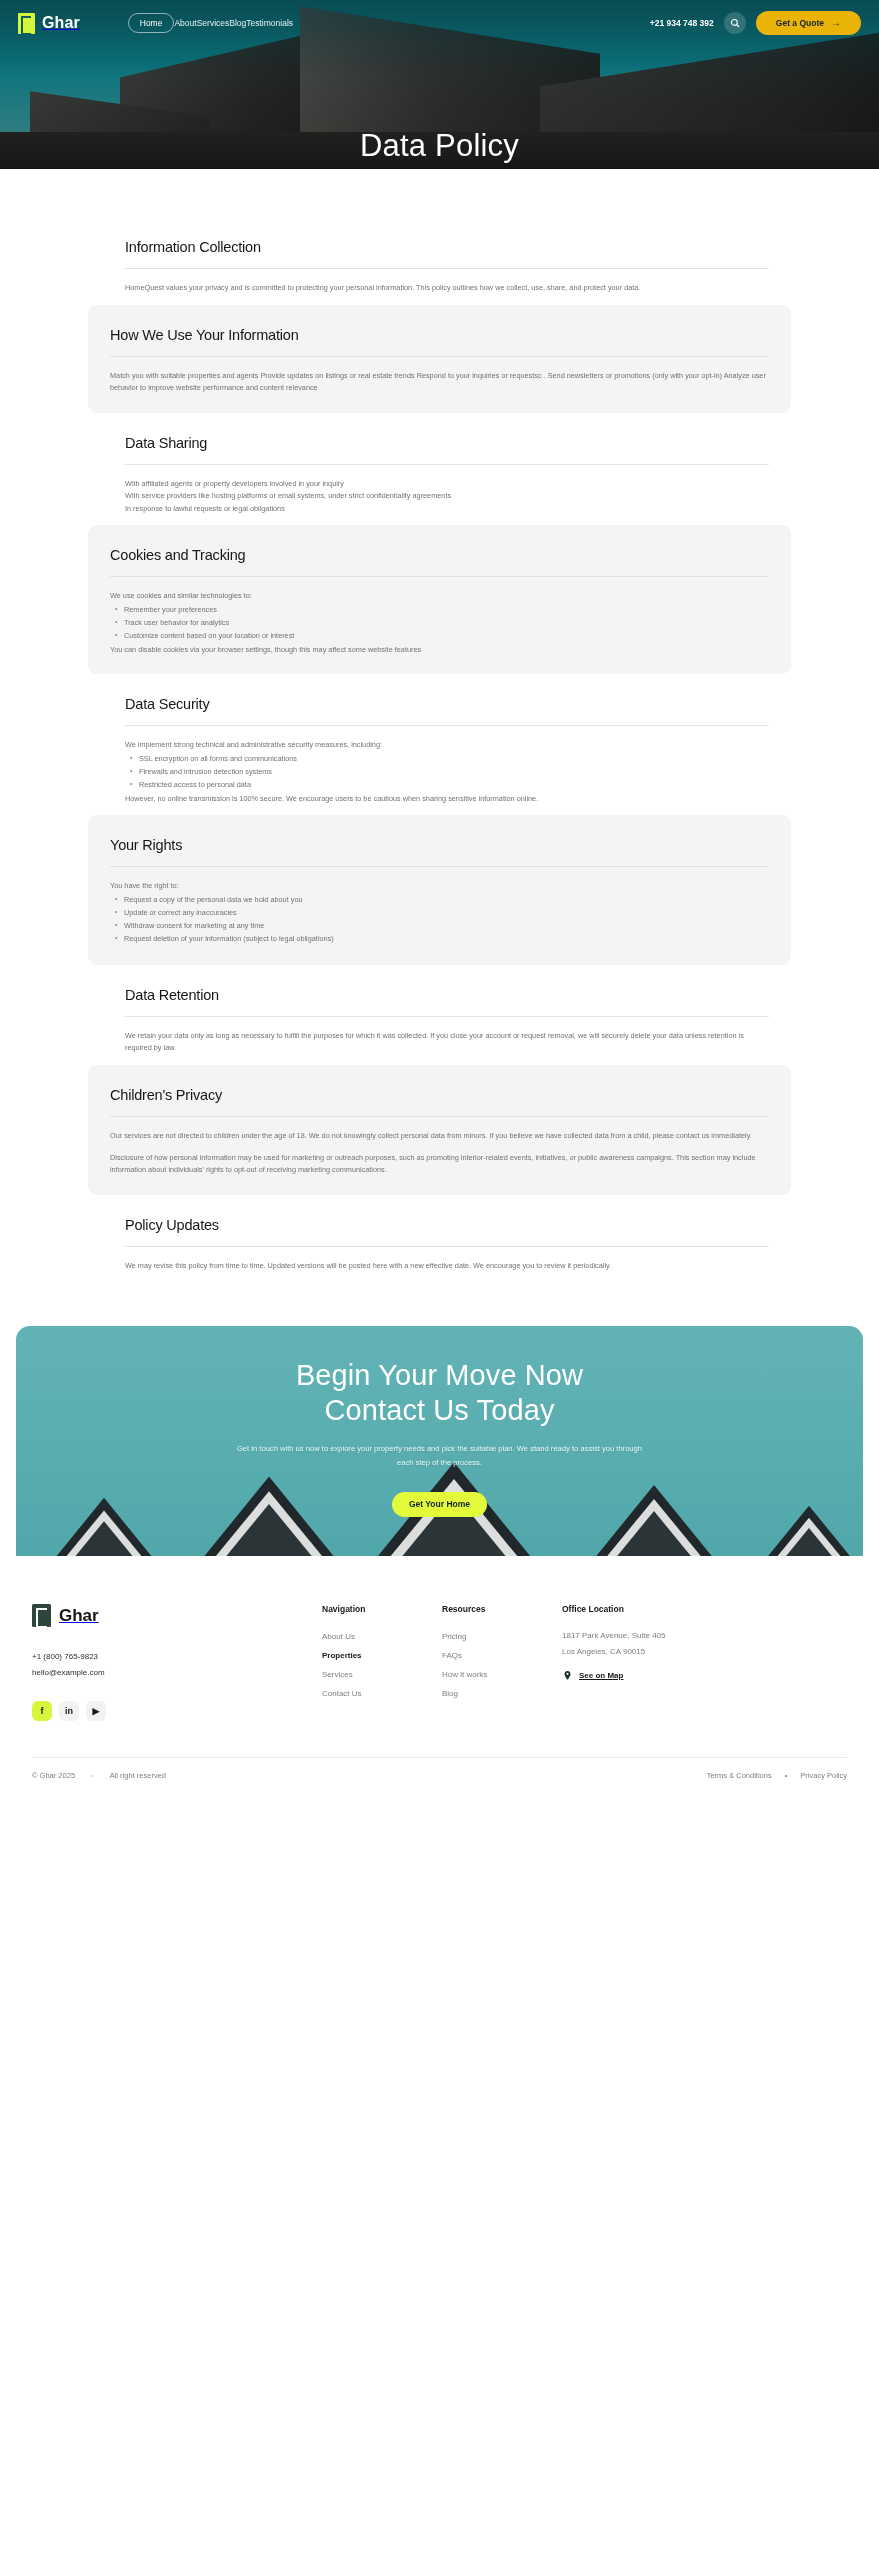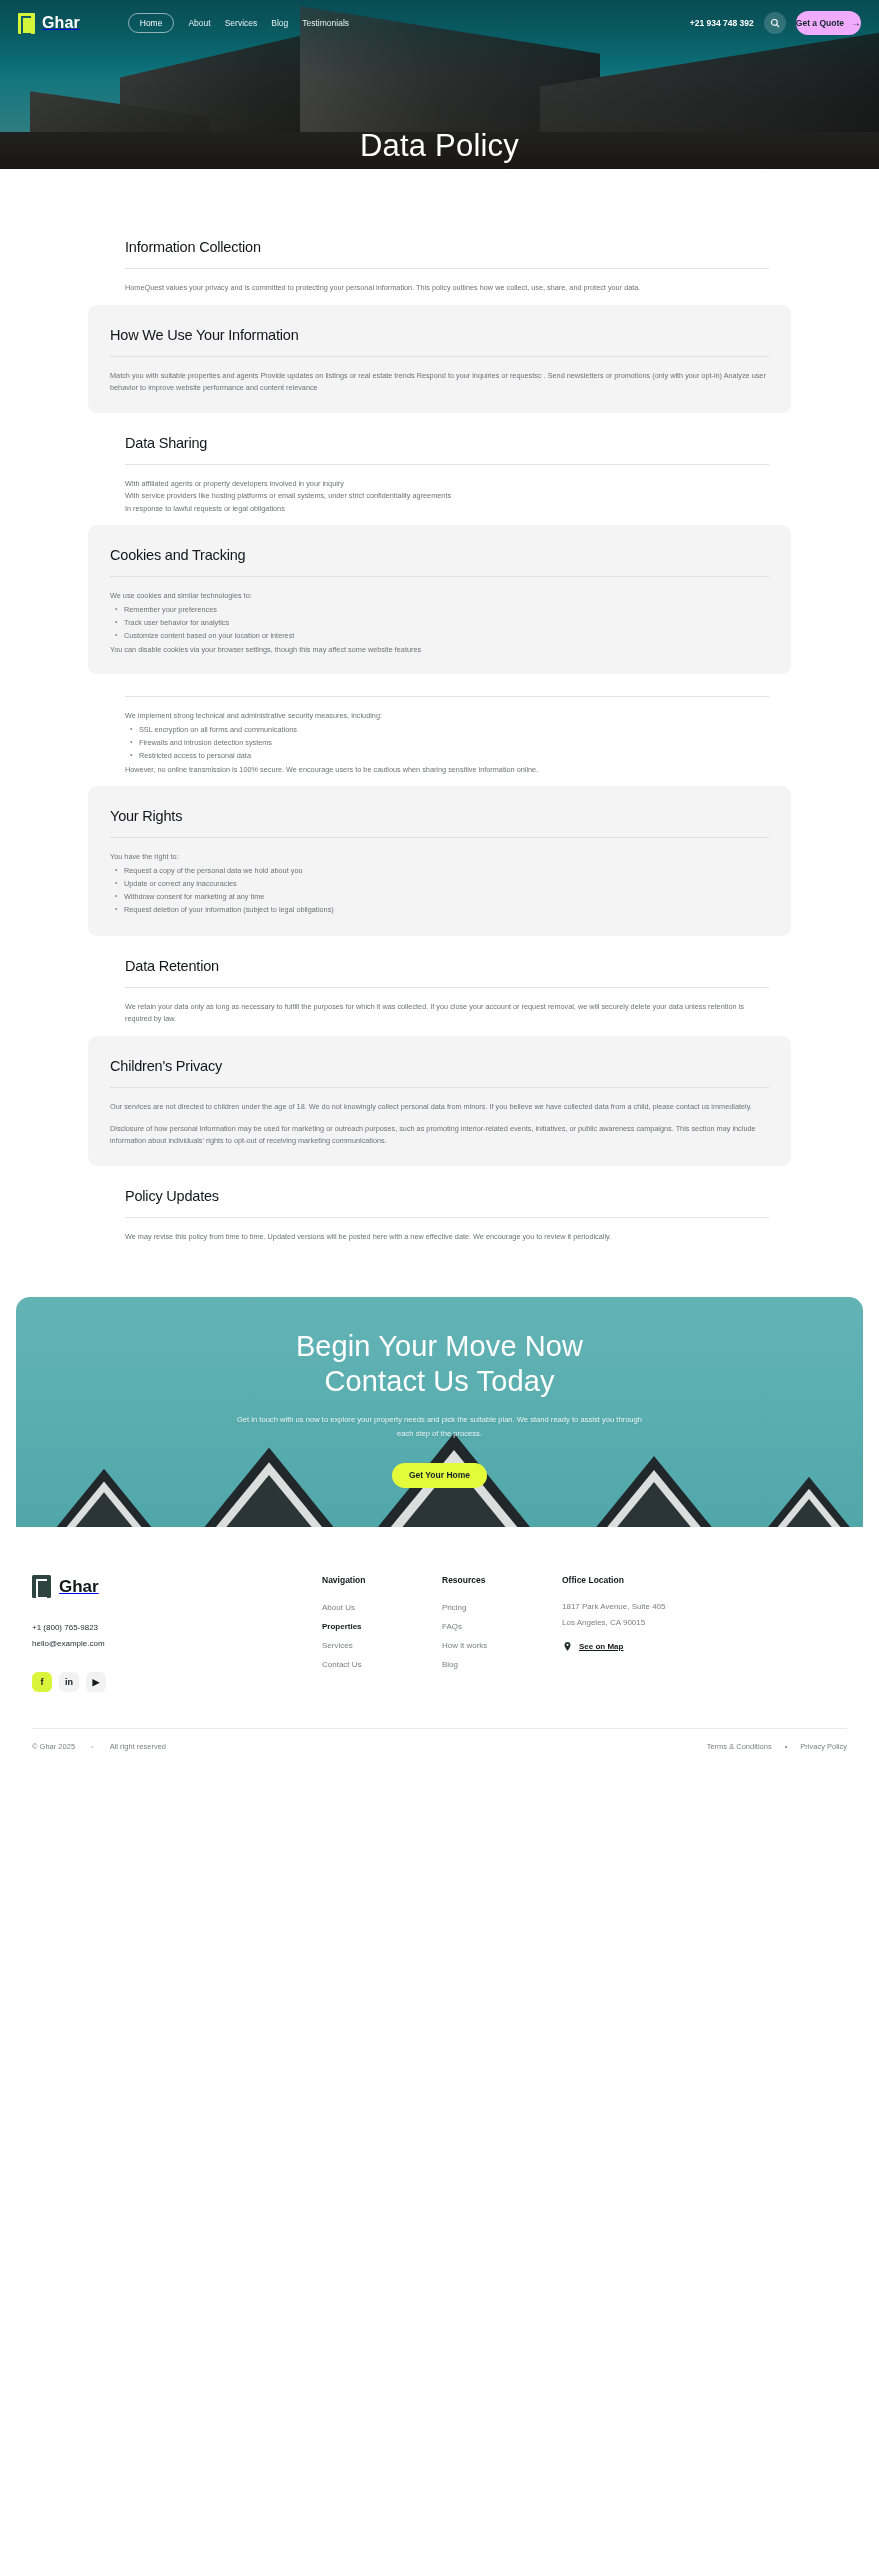--- a/index.html
+++ b/index.html
@@ -69,40 +69,40 @@
   .logo-mark {
     width: 17px; height: 21px; position: relative;
     background: #d4f53a; border-radius: 1px;
   }
   .logo-mark::after {
     content: ""; position: absolute; left: 3px; top: 3px;
     width: 8px; height: 15px; border-left: 2.5px solid #0e5a60;
     border-top: 2.5px solid #0e5a60; border-bottom: 2.5px solid #0e5a60;
   }
   .brand-name { color: #ffffff; font-size: 16px; font-weight: 600; letter-spacing: .1px; }
-  .nav-links { display: flex; align-items: center; gap: 14px; margin-left: 48px; }
+  .nav-links { display: flex; align-items: center; margin-left: 48px; }
   .nav-link {
     color: #e6f2f2; font-size: 8.5px; text-decoration: none; white-space: nowrap;
   }
   .nav-link.active {
     border: 1px solid rgba(255,255,255,.55);
     border-radius: 20px; padding: 4px 11px; color: #ffffff;
   }
   .nav-right { margin-left: auto; display: flex; align-items: center; gap: 10px; }
   .nav-phone { color: #ffffff; font-size: 8.5px; white-space: nowrap; font-weight: bold; }
   .search-btn {
     width: 22px; height: 22px; border-radius: 50%;
     background: rgba(255,255,255,.17);
     display: flex; align-items: center; justify-content: center;
     border: none; cursor: pointer;
   }
   .search-btn svg { width: 10px; height: 10px; }
   .quote-btn {
-    background: #f0abfc; color: #11262b; border: none;
-    border-radius: 20px; height: 24px; padding: 0 0;
+    background: #eab308; color: #11262b; border: none;
+    border-radius: 20px; height: 24px; padding: 0 20px;
     display: flex; align-items: center; gap: 7px;
     font-size: 8.5px; font-weight: 700; cursor: pointer; white-space: nowrap;
     font-family: "Liberation Sans", sans-serif;
   }
   .quote-btn .arw { font-size: 10px; line-height: 1; }
 
   .hero-title {
     position: absolute; left: 0; right: 0; top: 128px;
     text-align: center; color: #ffffff;
     font-size: 31px; font-weight: 400; letter-spacing: .2px; z-index: 9;
@@ -321,20 +321,21 @@
       <p class="para">We use cookies and similar technologies to:</p>
       <ul class="bullets">
         <li>Remember your preferences</li>
         <li>Track user behavior for analytics</li>
         <li>Customize content based on your location or interest</li>
       </ul>
       <p class="para">You can disable cookies via your browser settings, though this may affect some website features</p>
     </section>
 
     <section class="section">
+      <h2 class="section-h">Data Security</h2>
       <div class="rule"></div>
       <p class="para">We implement strong technical and administrative security measures, including:</p>
       <ul class="bullets">
         <li>SSL encryption on all forms and communications</li>
         <li>Firewalls and intrusion detection systems</li>
         <li>Restricted access to personal data</li>
       </ul>
       <p class="para">However, no online transmission is 100% secure. We encourage users to be cautious when sharing sensitive information online.</p>
     </section>
 

